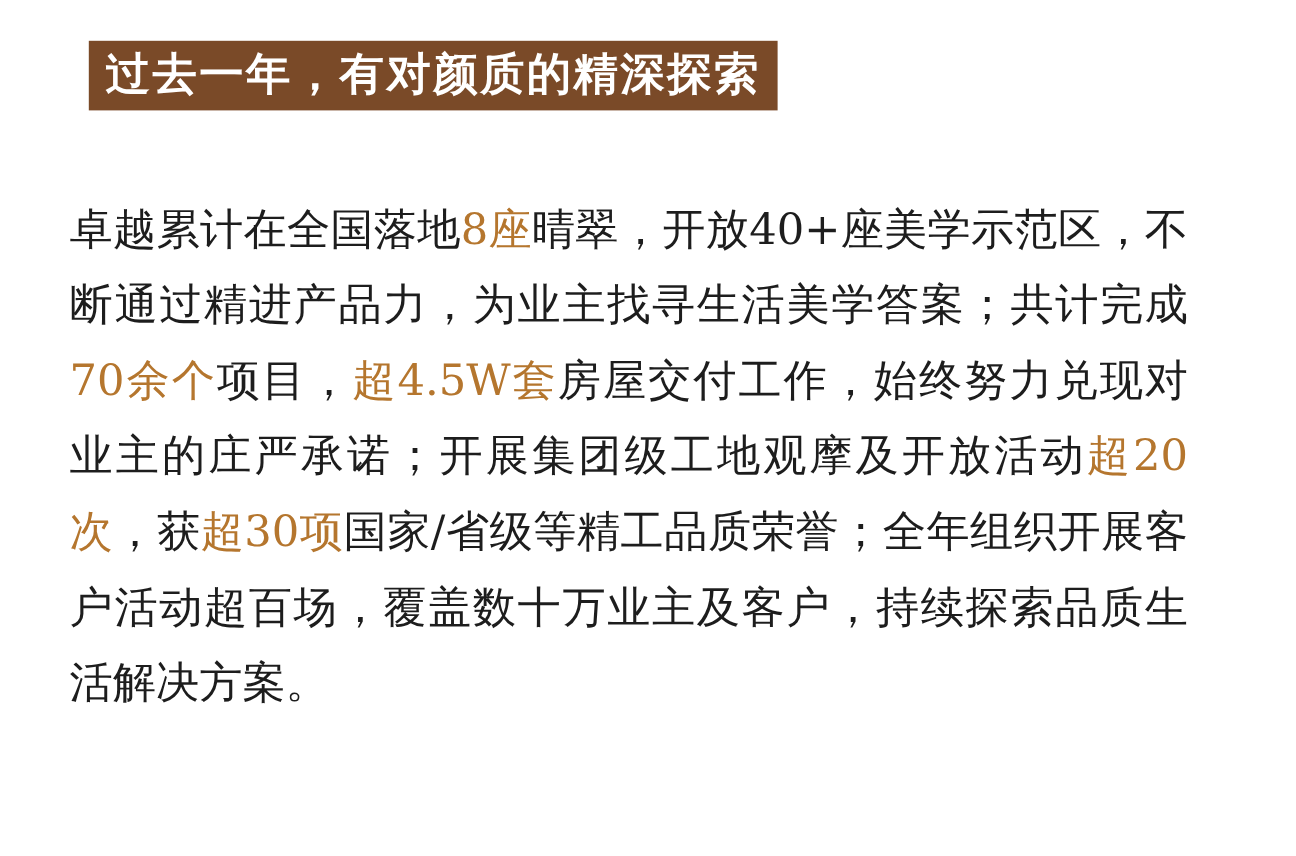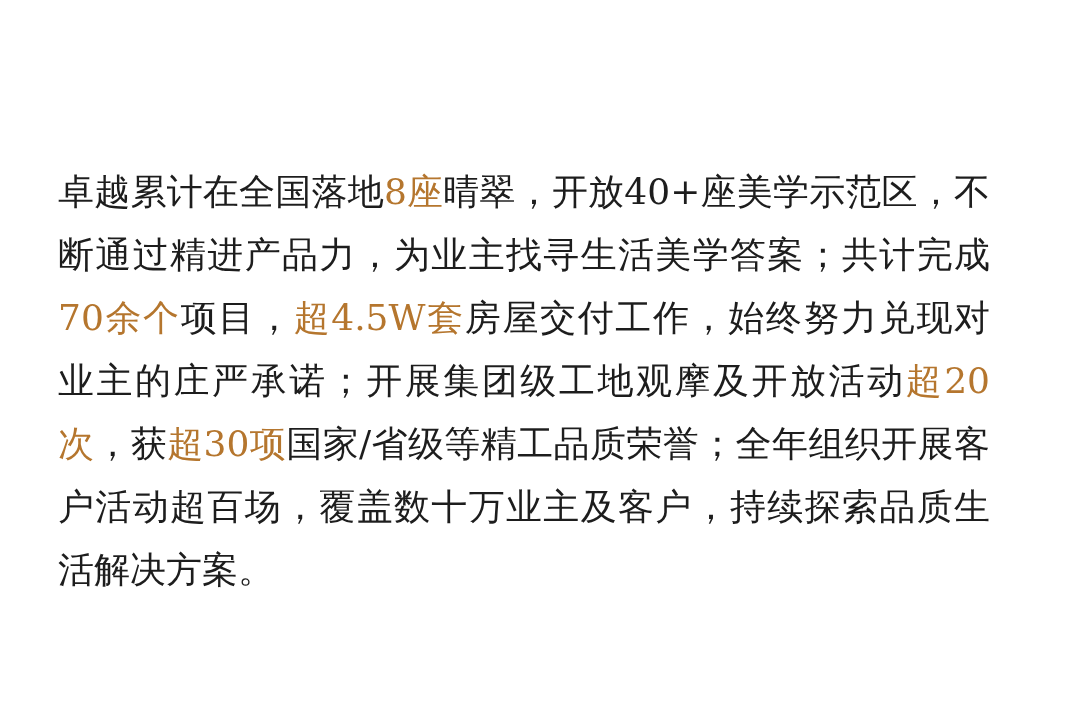--- a/index.html
+++ b/index.html
@@ -52,18 +52,19 @@
   }
   .para {
     margin: 0;
   }
 </style>
 </head>
 <body>
 
 <div class="page">
 
+  <div class="title-bar">过去一年，有对颜质的精深探索</div>
 
   <div class="body-block">
     <p class="para" id="body-render"><span>卓越累计在全国落地</span><span class="hl" style="color: rgb(181, 118, 46);">8座</span><span>晴翠，开放</span><span>40+座</span><span>美学示范区，不断通过精进产品力，为业主找寻生活美学答案；共计完成</span><span class="hl" style="color: rgb(181, 118, 46);">70余个</span><span>项目，</span><span class="hl" style="color: rgb(181, 118, 46);">超4.5W套</span><span>房屋交付工作，始终努力兑现对业主的庄严承诺；开展集团级工地观摩及开放活动</span><span class="hl" style="color: rgb(181, 118, 46);">超20次</span><span>，获</span><span class="hl" style="color: rgb(181, 118, 46);">超30项</span><span>国家/省级等精工品质荣誉；全年组织开展客户活动超百场，覆盖数十万业主及客户，持续探索品质生活解决方案。</span></p>
   </div>
 
 </div>
 
 </body></html>

